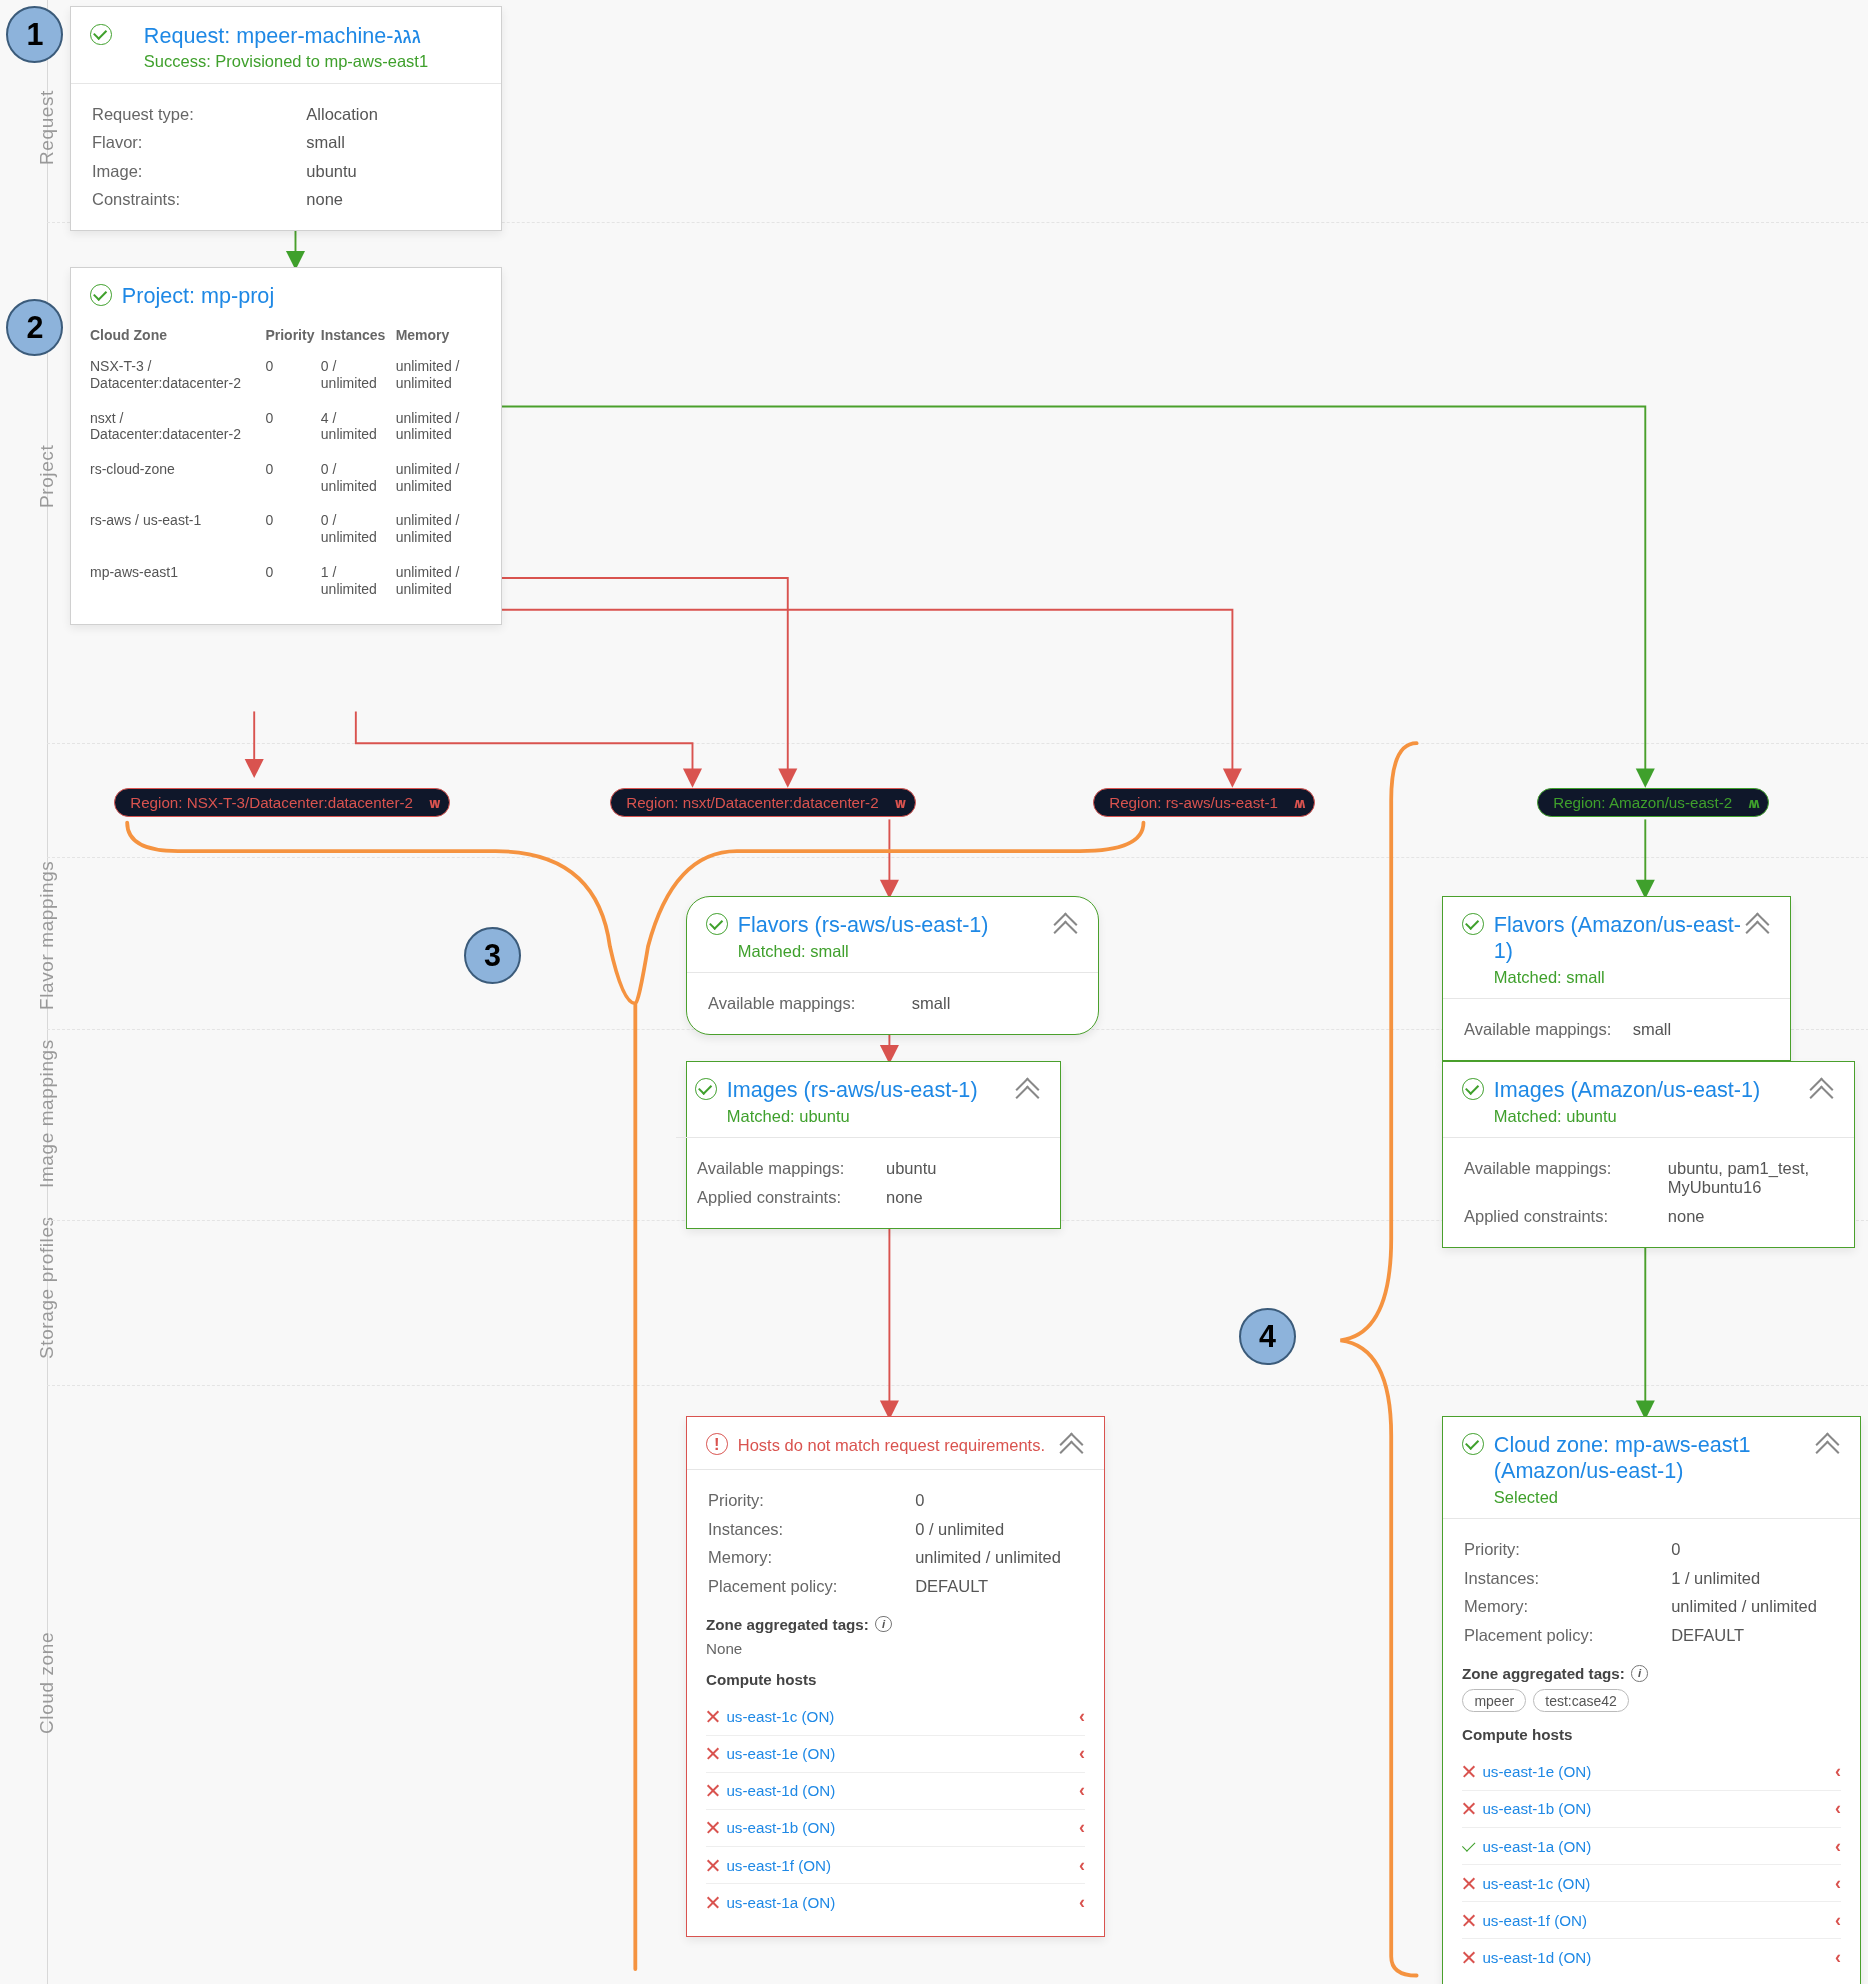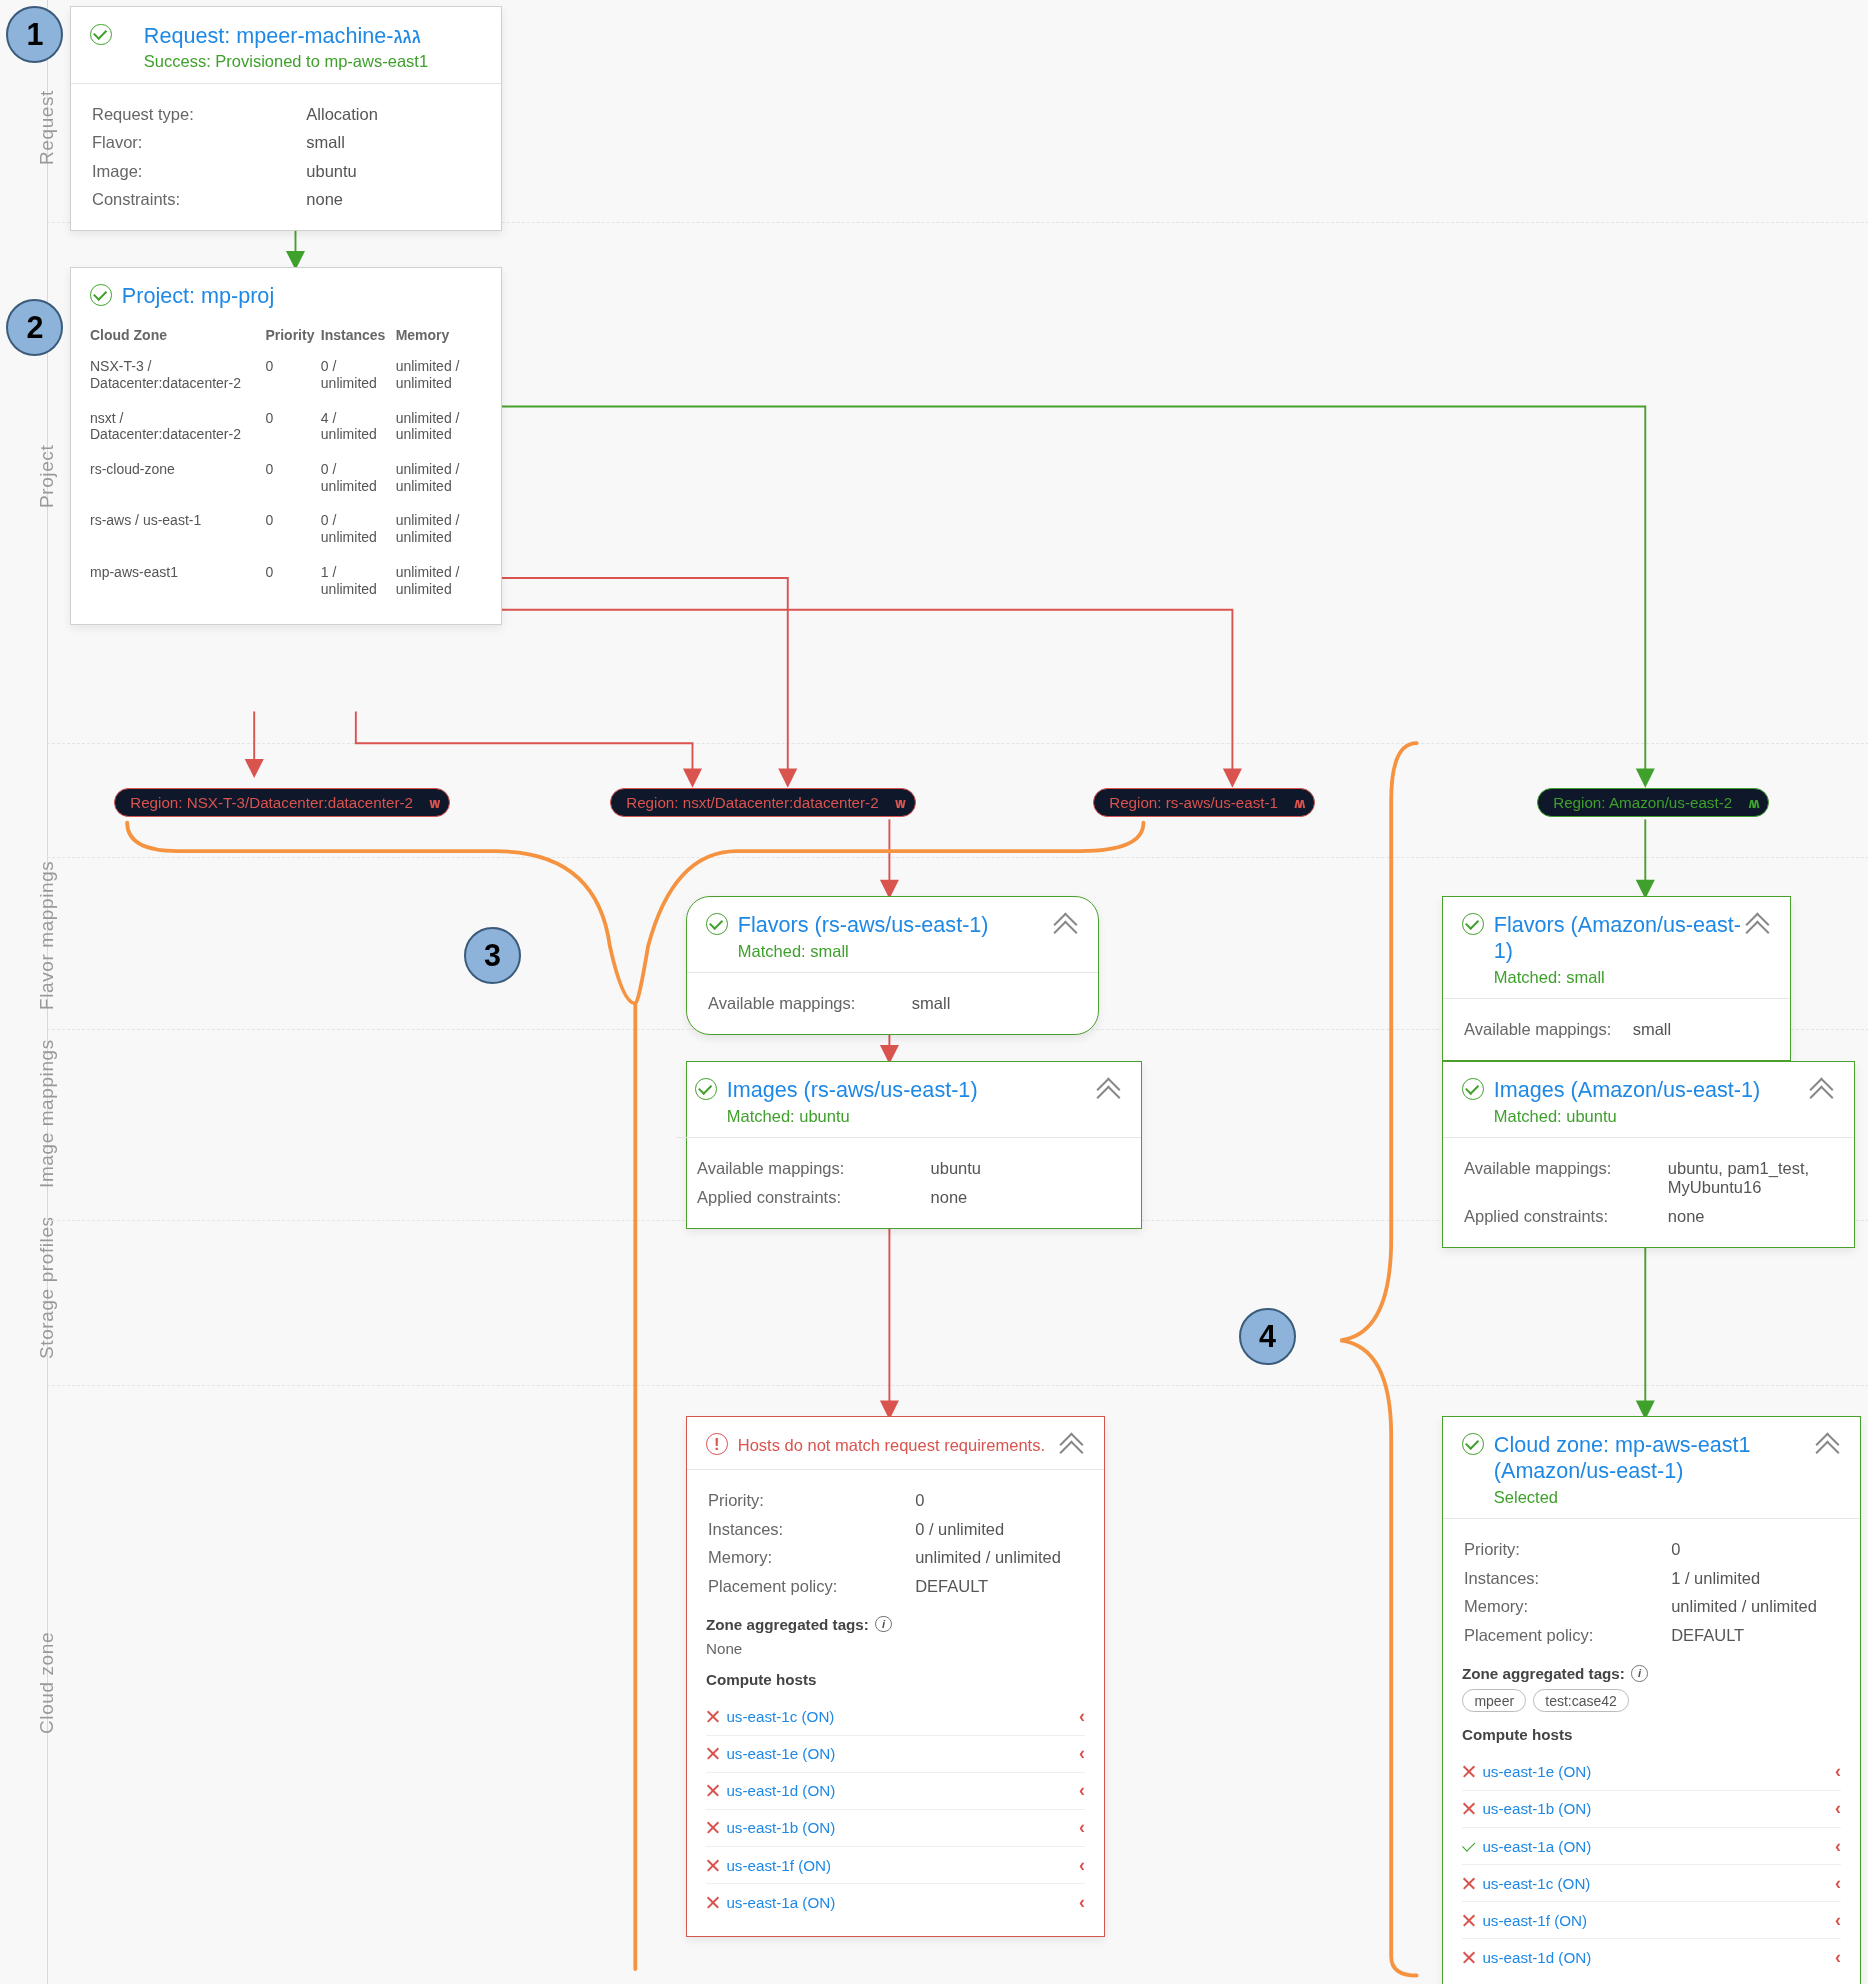--- a/index.html
+++ b/index.html
@@ -336,21 +336,21 @@
     <table class="kv">
         <tbody>
           <tr>
       <td class="k">Available mappings:</td>
       <td>small</td>
     </tr>
         </tbody>
       </table>
   </div>
 
-  <div class="card green" style="left:686px; top:1061px; width:456px;padding-left:8px;">
+  <div class="card green" style="left:686px; top:1061px; width:375px;padding-left:8px;">
     <div class="card-head">
       <span class="tick"></span>
       <div style="flex:1;">
         <div class="card-title">Images (rs-aws/us-east-1)</div>
         <div class="subtitle greenTxt">Matched: ubuntu</div>
       </div>
       <span class="chevup"></span>
     </div>
     <hr class="sep">
     <table class="kv">

